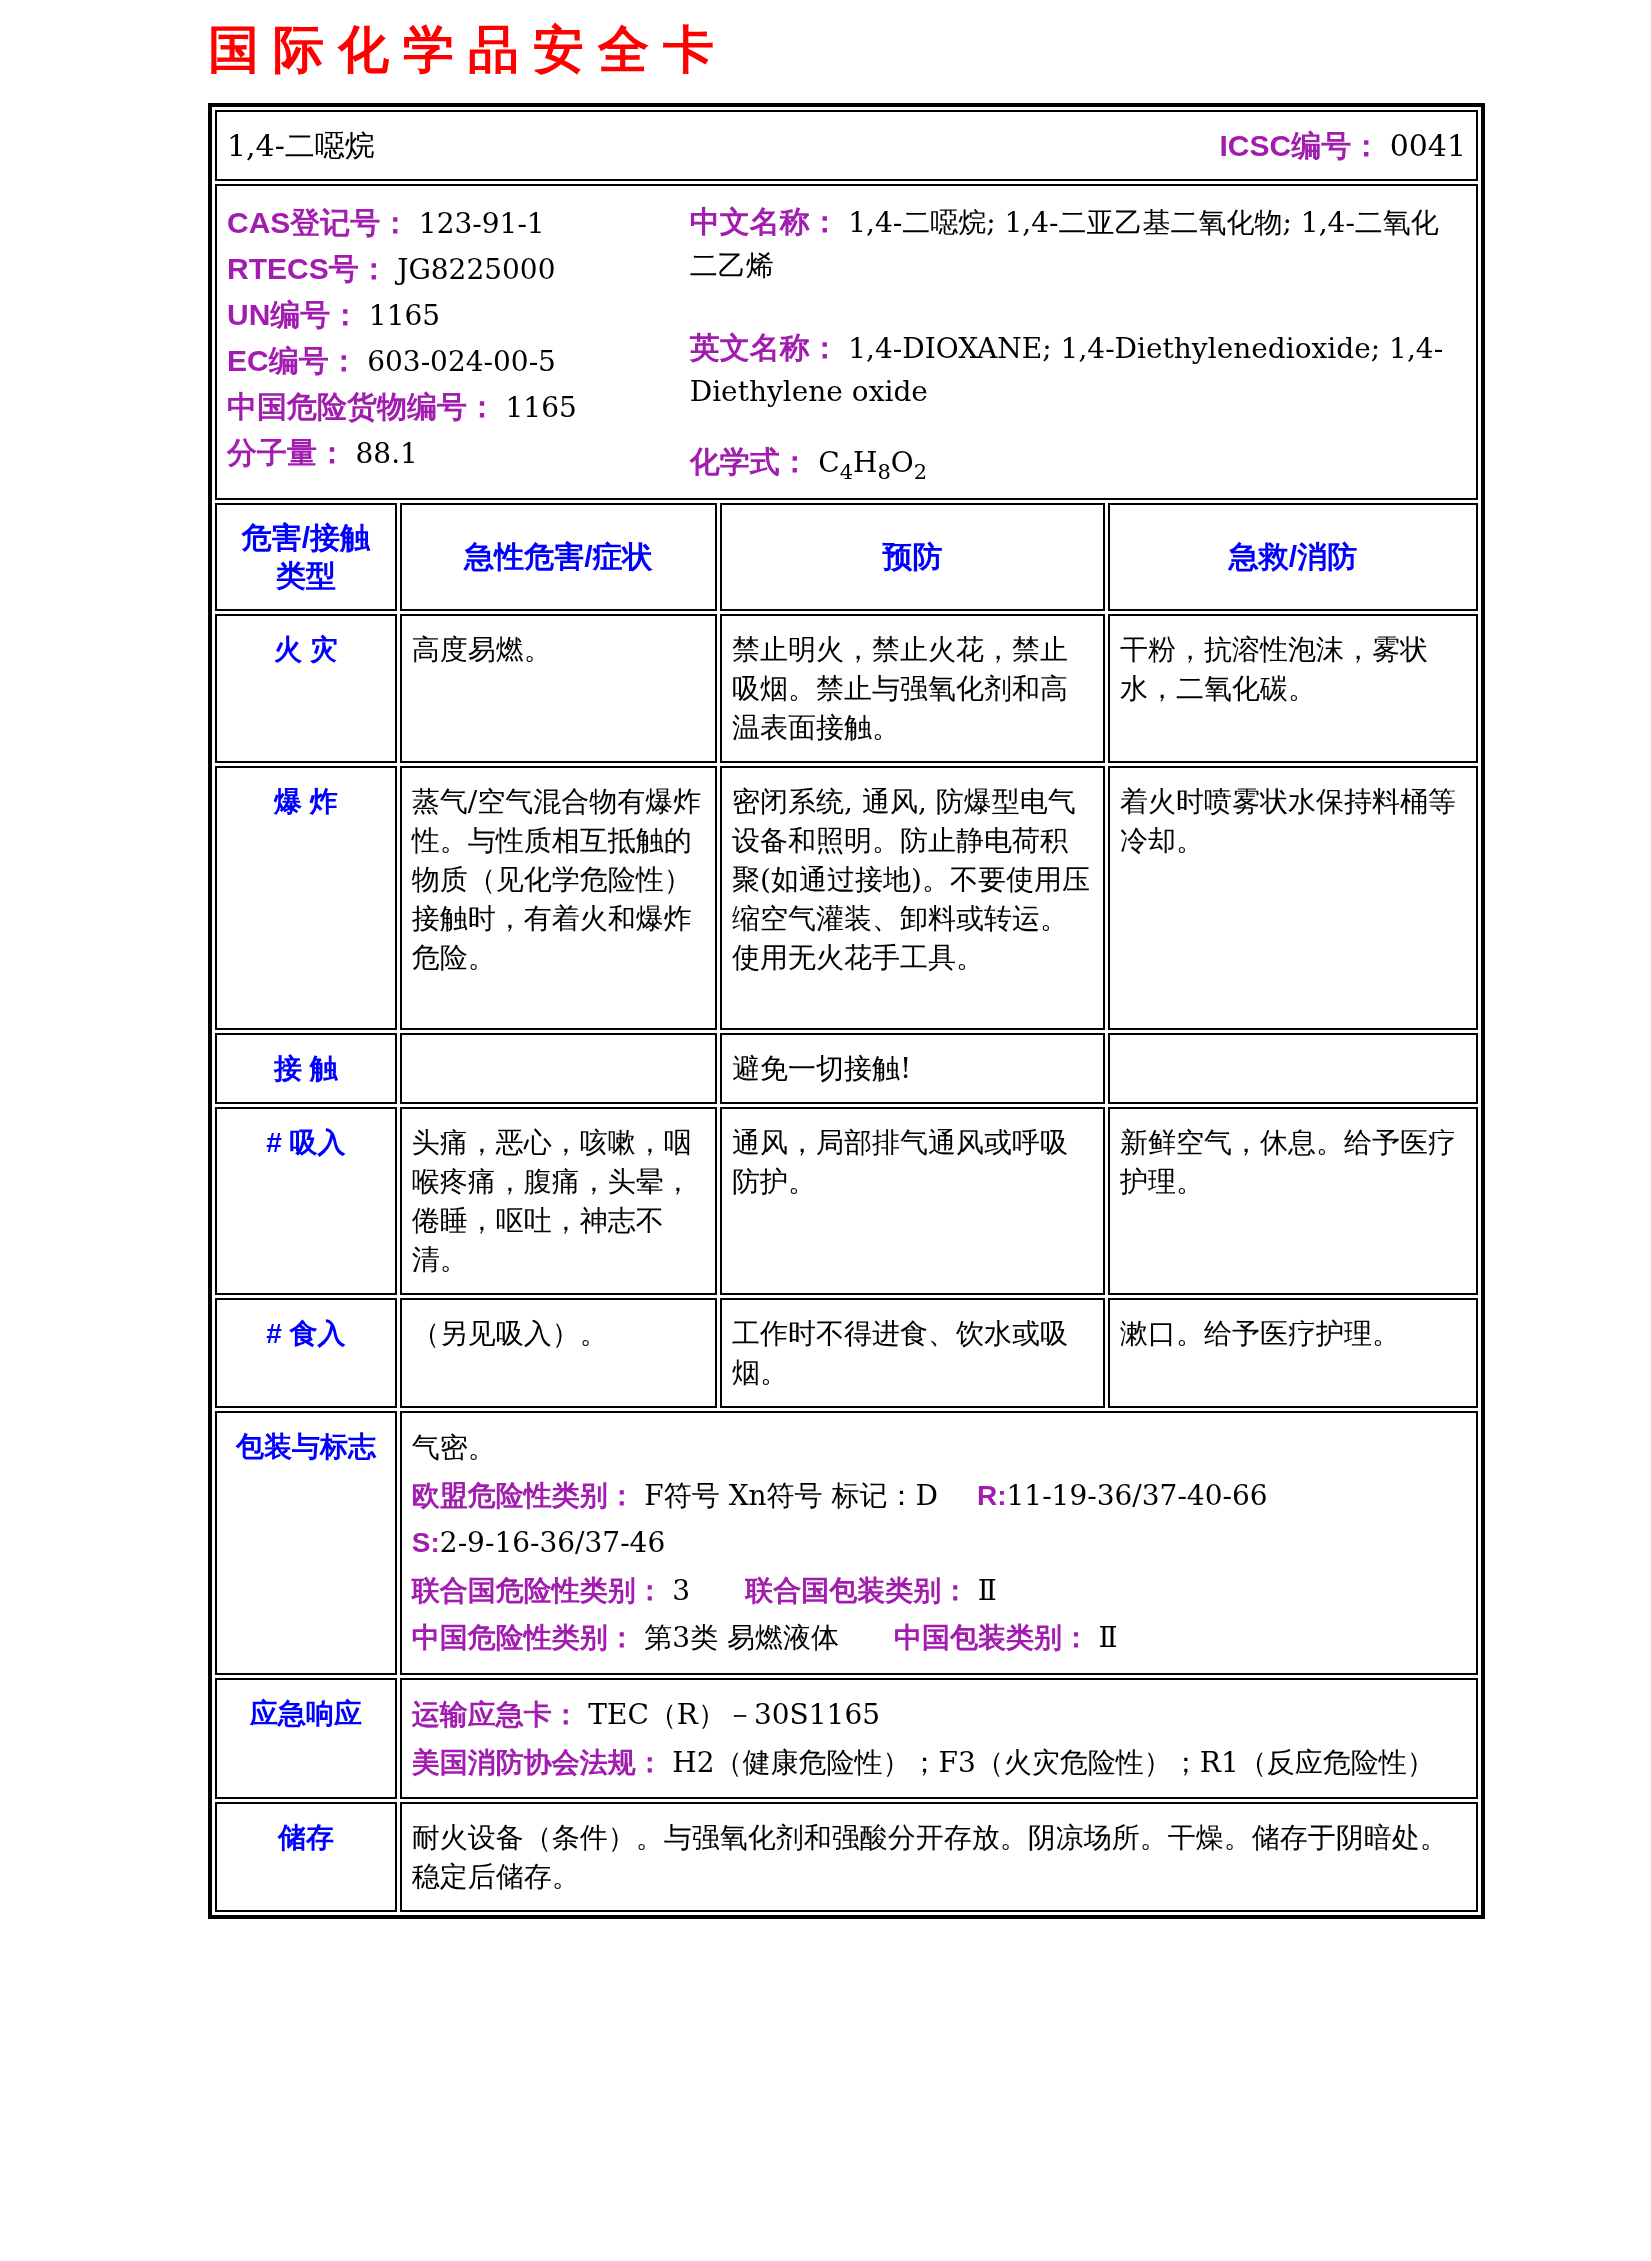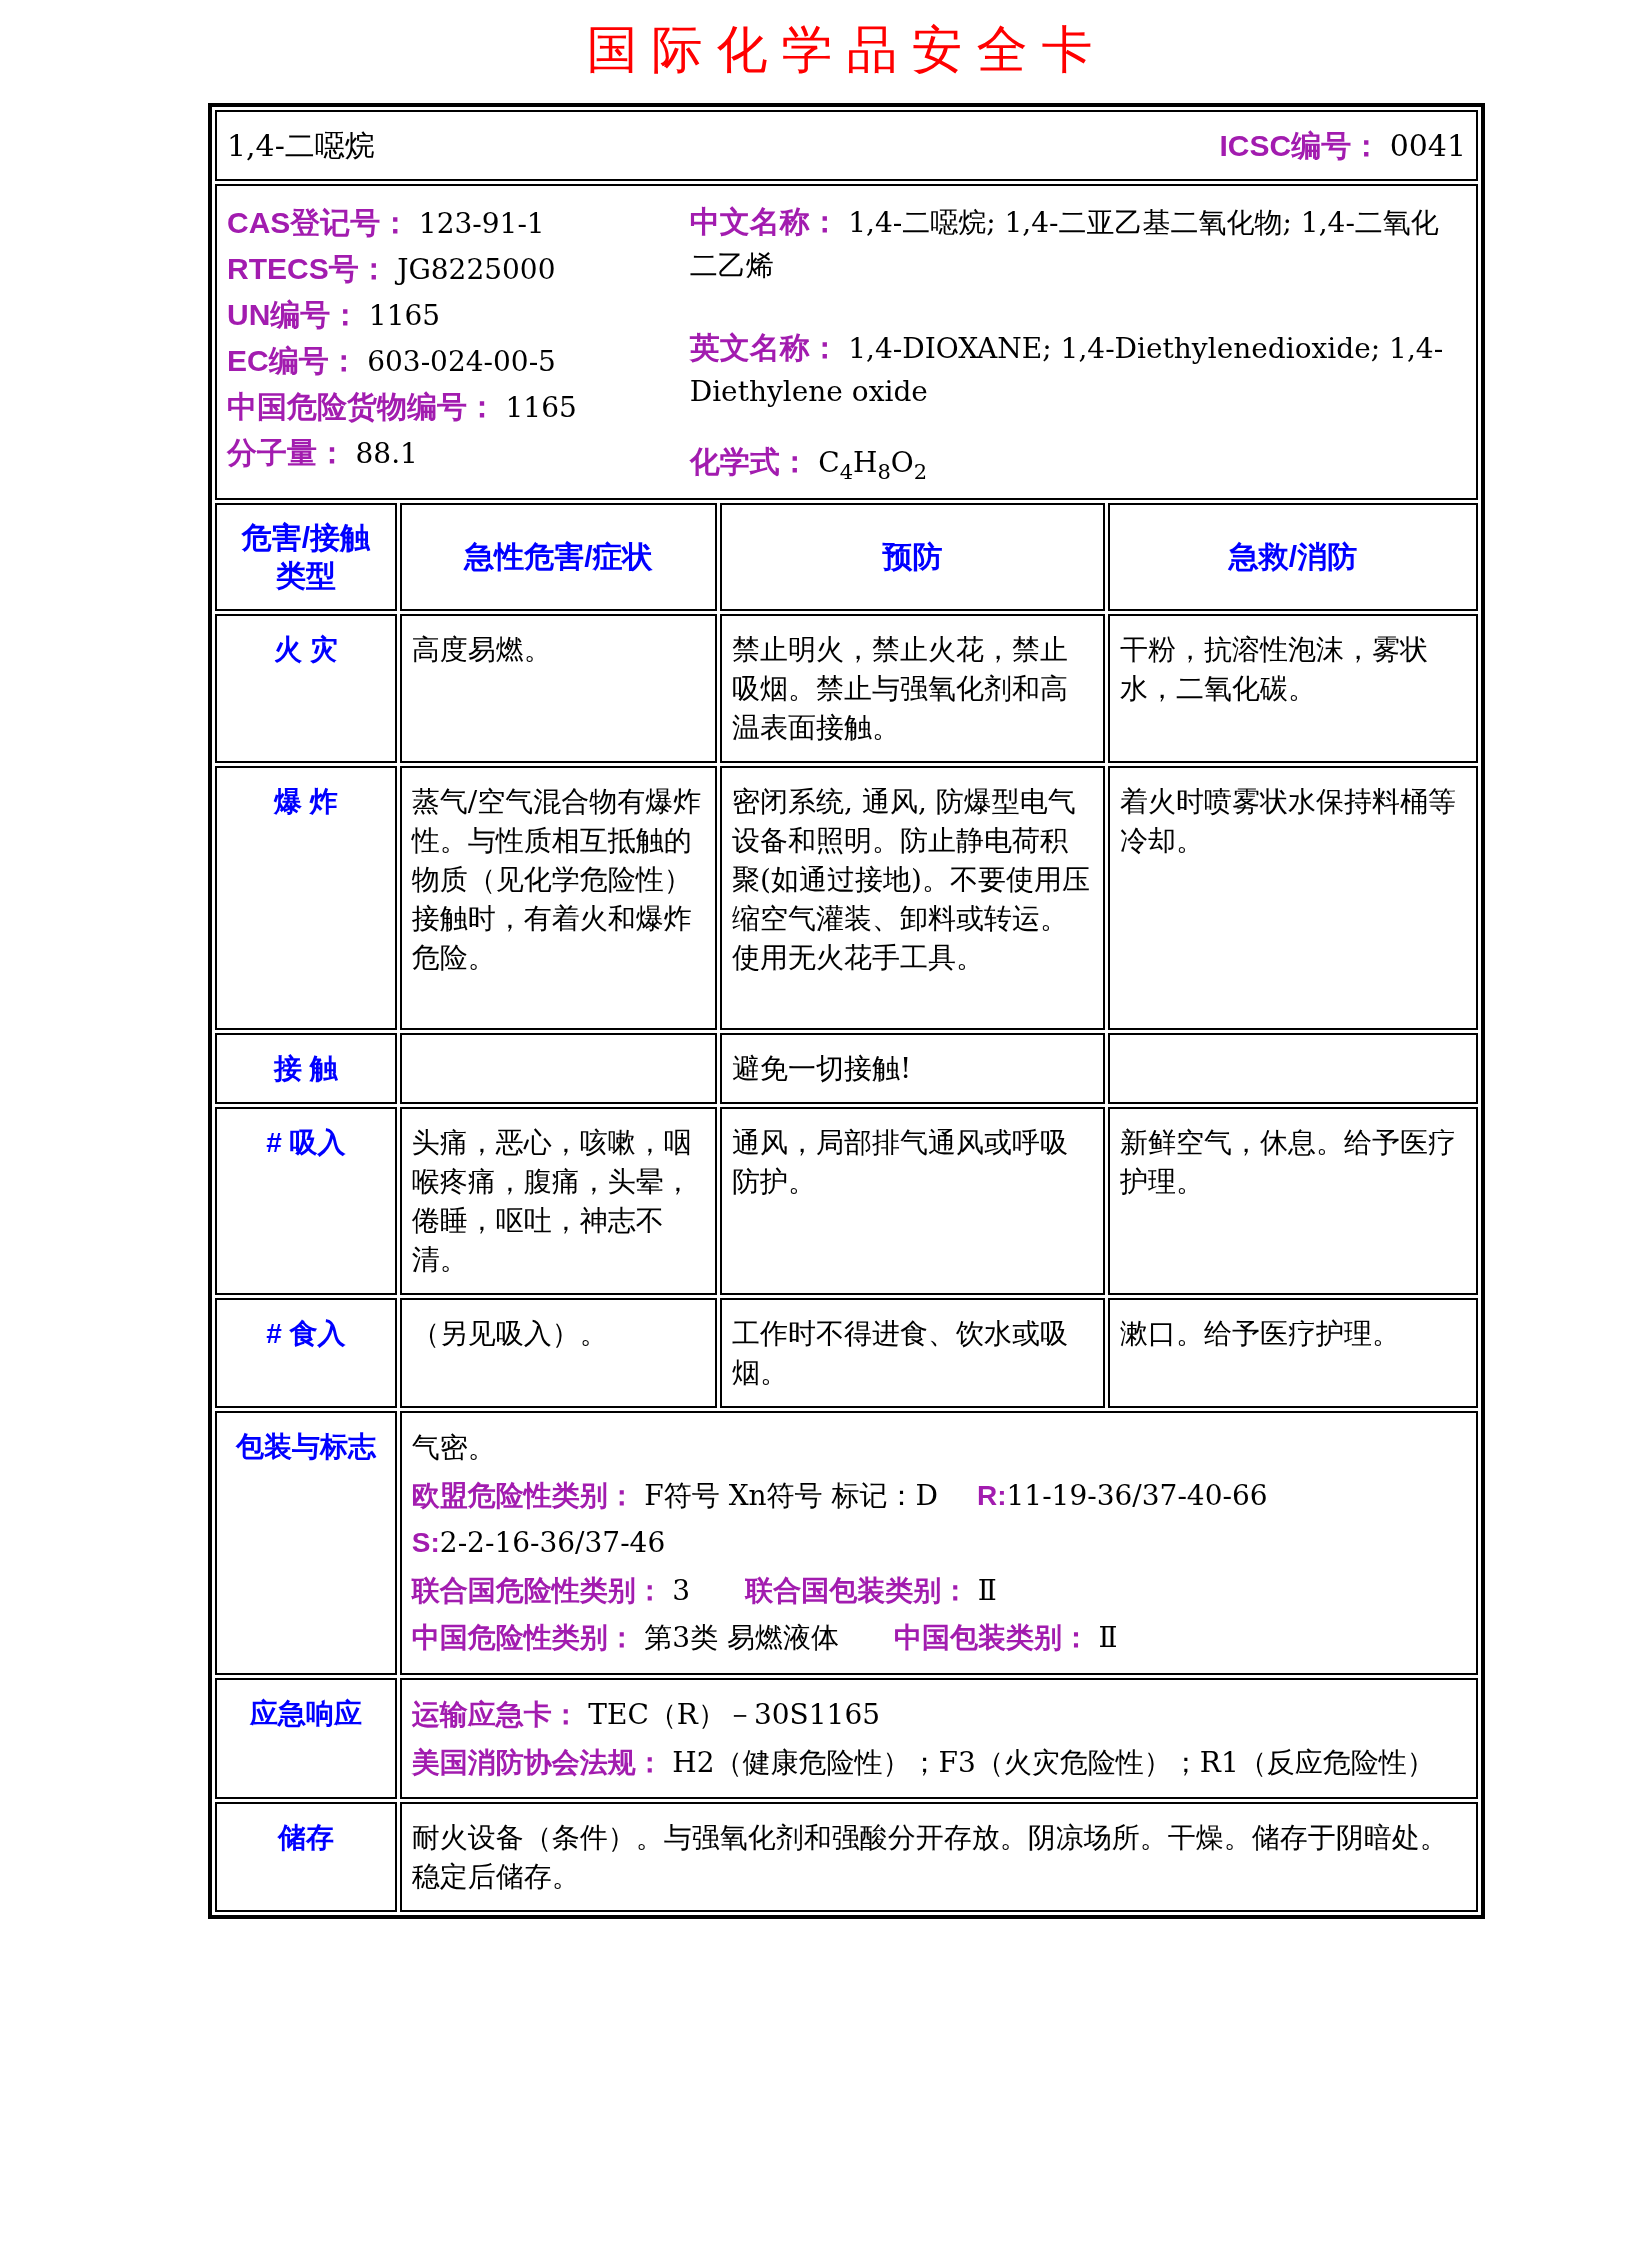--- a/index.html
+++ b/index.html
@@ -5,23 +5,22 @@
   html,body { margin:0; padding:0; background:#ffffff; }
   body {
     width:1652px; height:2261px;
     font-family:"DejaVu Serif","Liberation Serif",serif;
     color:#000000;
     -webkit-font-smoothing:antialiased;
   }
   .page-title {
     margin:15.6px 0 18.5px 208px;
     width:1277px;
-    text-align:center;
-    font-family:"Liberation Sans","DejaVu Sans",sans-serif;
-    font-weight:normal;
+    font-family:"Liberation Sans","DejaVu Sans",sans-serif;
+    font-weight:bold;
     font-size:51px;
     letter-spacing:14px;
     color:#ff0000;
     white-space:nowrap;
   }
   .card {
     margin-left:208px;
     width:1277px;
     border:4.3px solid #000;
     box-sizing:border-box;
@@ -191,21 +190,21 @@
       <td>工作时不得进食、饮水或吸烟。</td>
       <td>漱口。给予医疗护理。</td>
     </tr>
 
 
     <tr class="r-pack">
       <td class="rowlbl">包装与标志</td>
       <td colspan="3">
         <div class="pline">气密。</div>
         <div class="pline"><span class="lbl">欧盟危险性类别：</span><span class="val">F符号 Xn符号 标记：D</span><span class="lbl tight rgap">R:</span><span class="val">11-19-36/37-40-66</span></div>
-        <div class="pline"><span class="lbl tight">S:</span><span class="val">2-2-16-36/37-46</span></div>
+        <div class="pline"><span class="lbl tight">S:</span><span class="val">2-9-16-36/37-46</span></div>
         <div class="pline"><span class="lbl">联合国危险性类别：</span><span class="val">3</span><span class="lbl gap">联合国包装类别：</span><span class="val">Ⅱ</span></div>
         <div class="pline"><span class="lbl">中国危险性类别：</span><span class="val">第3类 易燃液体</span><span class="lbl gap">中国包装类别：</span><span class="val">Ⅱ</span></div>
       </td>
     </tr>
 
     <tr class="r-emerg">
       <td class="rowlbl">应急响应</td>
       <td colspan="3">
         <div class="pline"><span class="lbl">运输应急卡：</span><span class="val">TEC（R）－30S1165</span></div>
         <div class="pline"><span class="lbl">美国消防协会法规：</span><span class="val">H2（健康危险性）；F3（火灾危险性）；R1（反应危险性）</span></div>

